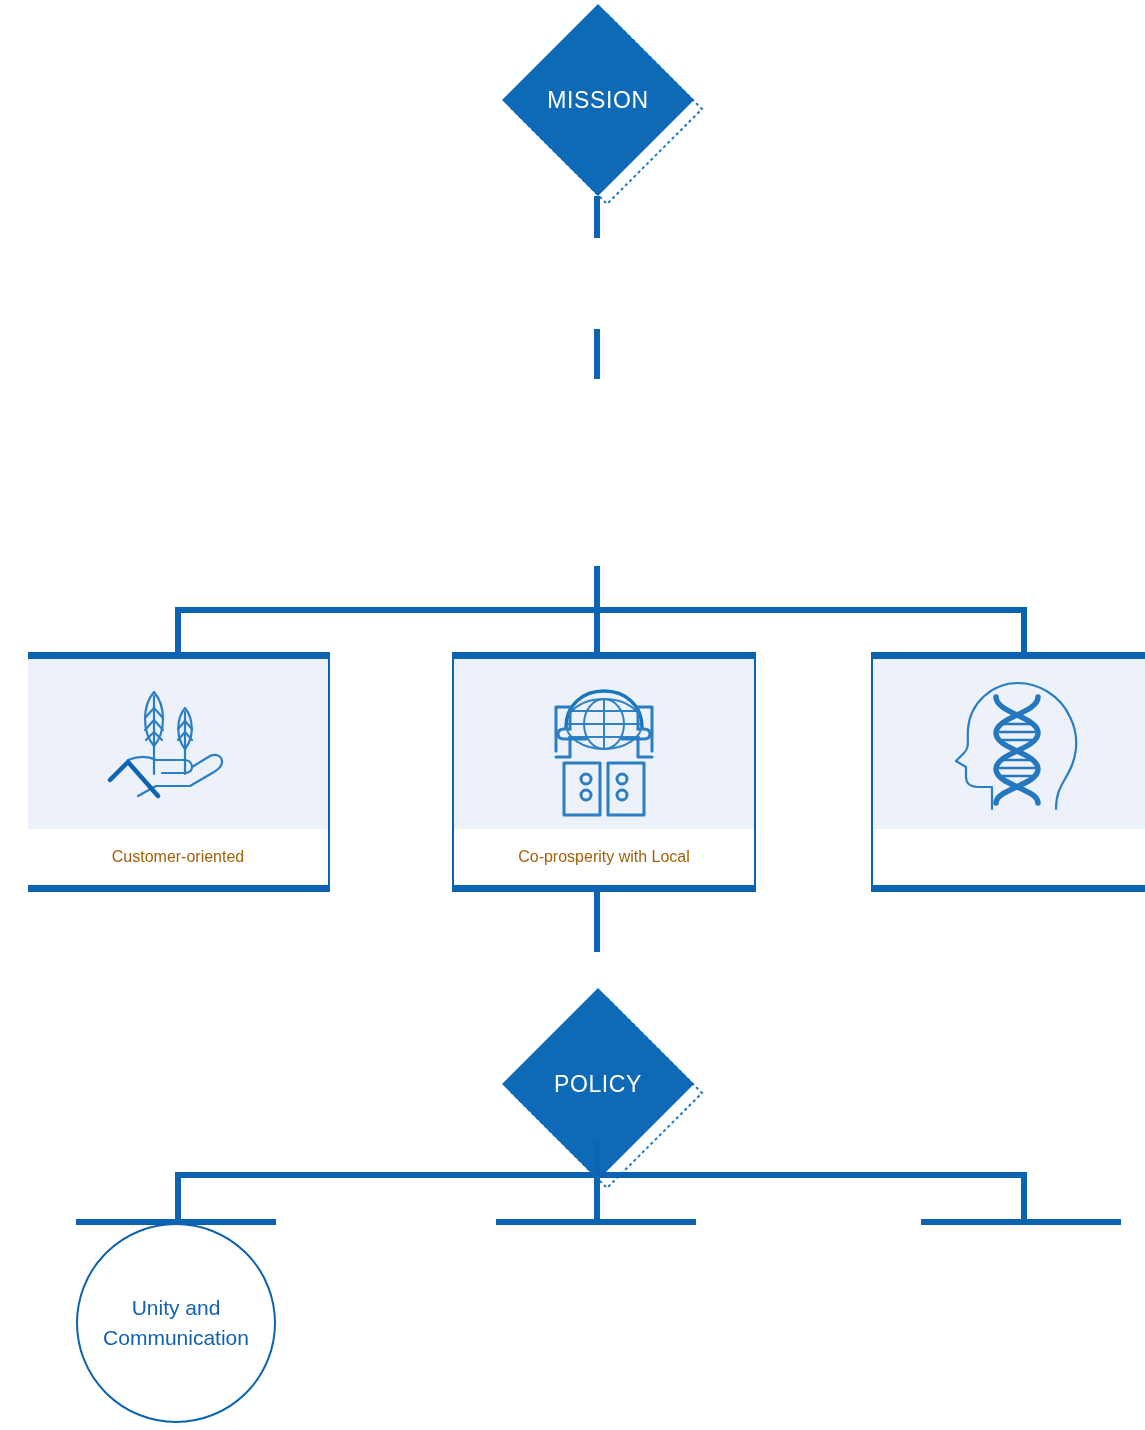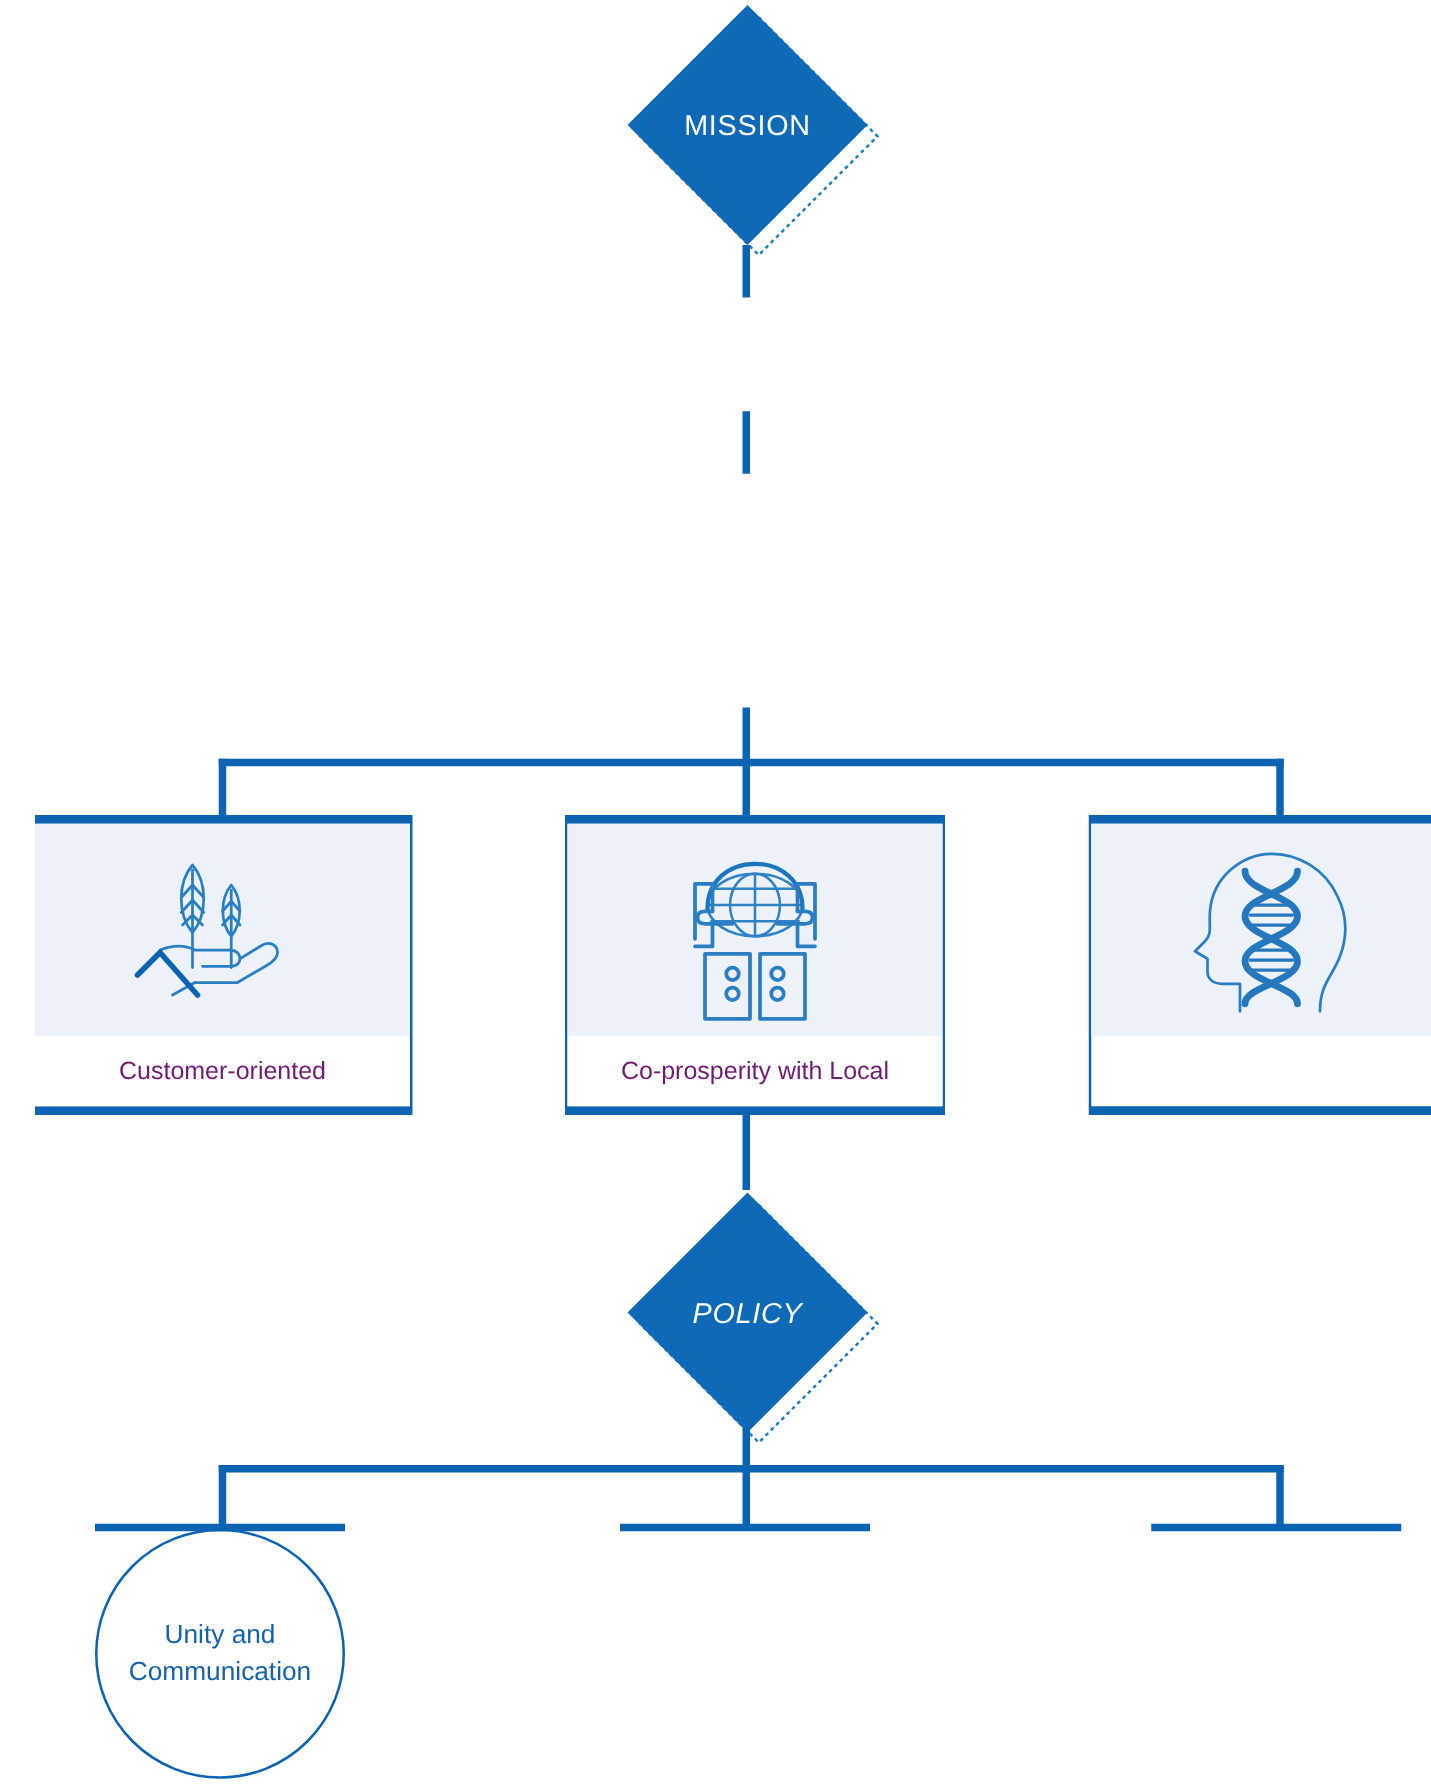--- a/index.html
+++ b/index.html
@@ -102,22 +102,22 @@
     justify-content: center;
   }
   .value-label-area {
     flex: 1;
     background: #ffffff;
     display: flex;
     align-items: center;
     justify-content: center;
   }
   .value-label {
-    color: #701a75;
-    font-size: 20px;
+    color: #a16207;
+    font-size: 16px;
     white-space: nowrap;
   }
 
   
   .circle-group {
     position: absolute;
   }
   .cap-bar {
     position: absolute;
     height: 6px;
@@ -252,21 +252,21 @@
           <line x1="64" y1="91" x2="94" y2="91"></line>
           <line x1="62" y1="99" x2="96" y2="99"></line>
           <line x1="64" y1="107" x2="94" y2="107"></line>
         </g>
       </svg>
     </div>
   </div>
 
   <div class="conn-v" style="left:566px; top:892px; height:60px;"></div>
 
-  <div class="diamond-wrap" style="left:472px; top:952px; width:196px; height:196px;font-style:italic;">
+  <div class="diamond-wrap" style="left:472px; top:986px; width:196px; height:196px;">
     <svg class="diamond-dotted" viewBox="0 0 196 196">
       <polygon points="98,3 193,98 98,193 3,98" fill="none" stroke="#1a7cc4" stroke-width="2" stroke-dasharray="3,3"></polygon>
     </svg>
     <svg class="diamond-solid" viewBox="0 0 196 196">
       <polygon points="98,2 194,98 98,194 2,98" fill="#0e6ab6"></polygon>
     </svg>
     <div class="diamond-label">POLICY</div>
   </div>
 
   <div class="conn-v" style="left:566px; top:1142px; height:80px;"></div>

